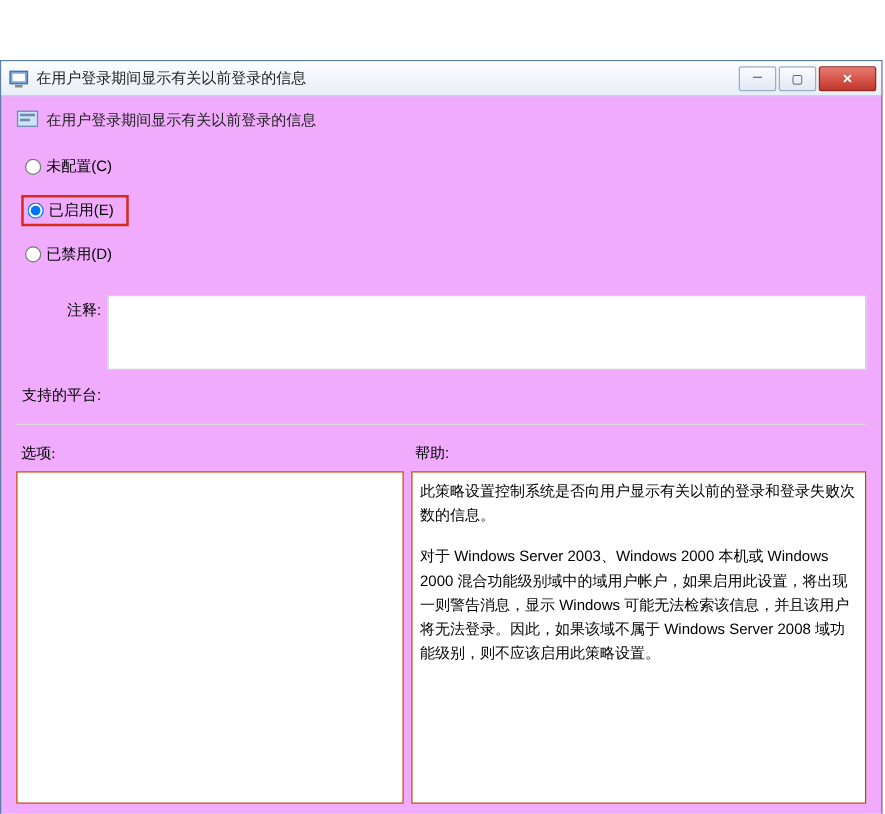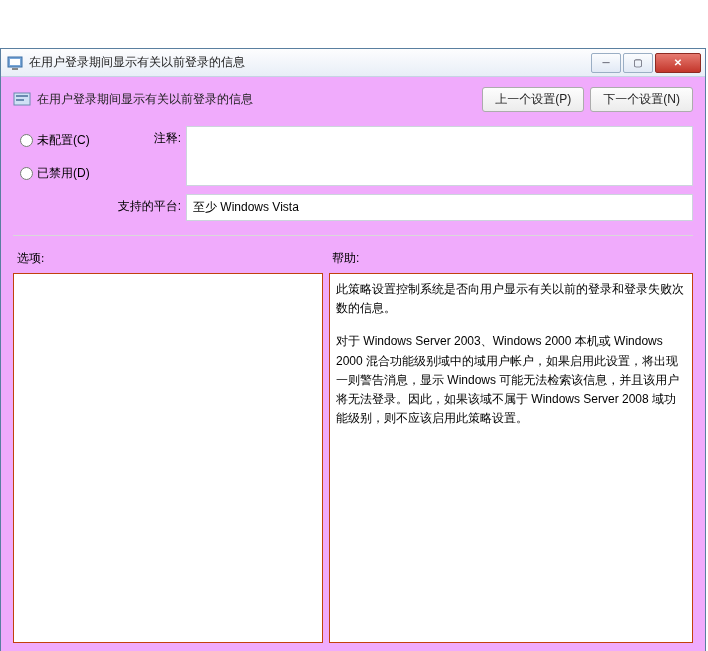--- a/index.html
+++ b/index.html
@@ -77,20 +77,21 @@
   color: #222;
   min-width: 90px;
   text-align: center;
 }
 .config-row {
   display: flex;
   gap: 10px;
   border-bottom: 1px solid #d9d9d9;
   padding-bottom: 14px;
   margin-bottom: 14px;
+  flex-direction: column;
 }
 .radio-col {
   width: 90px;
   padding-left: 4px;
   padding-top: 4px;
 }
 .radio-item {
   display: flex;
   align-items: center;
   gap: 4px;
@@ -207,45 +208,44 @@
 
     <div class="header-row">
       <span class="header-icon">
         <svg viewBox="0 0 18 18">
             <rect x="1" y="2" width="16" height="12" fill="#cfe1f5" stroke="#6a8ab0"></rect>
             <rect x="3" y="4" width="12" height="2" fill="#6a8ab0"></rect>
             <rect x="3" y="8" width="8" height="2" fill="#6a8ab0"></rect>
           </svg>
       </span>
       <span class="header-title">在用户登录期间显示有关以前登录的信息</span>
-      <div class="nav-btns">
-        <div class="btn">上一个设置(P)</div>
-        <div class="btn">下一个设置(N)</div>
-      </div>
     </div>
 
     <div class="config-row">
       <div class="radio-col">
         <label class="radio-item">
           <input type="radio" name="state" style="">
           <span>未配置(C)</span>
+        </label>
+        <label class="radio-item highlight">
+          <input type="radio" name="state" checked="" style="">
+          <span>已启用(E)</span>
         </label>
         <label class="radio-item">
           <input type="radio" name="state" style="">
           <span>已禁用(D)</span>
         </label>
       </div>
       <div class="fields-col">
         <div class="field-row">
           <div class="field-label">注释:</div>
           <textarea class="field-input" style=""></textarea>
         </div>
         <div class="field-row">
           <div class="field-label">支持的平台:</div>
-          <div class="field-text">至少 Windows Vista</div>
         </div>
       </div>
     </div>
 
     <div class="lower-labels">
       <div class="left">选项:</div>
       <div class="right">帮助:</div>
     </div>
 
     <div class="lower-panels">

